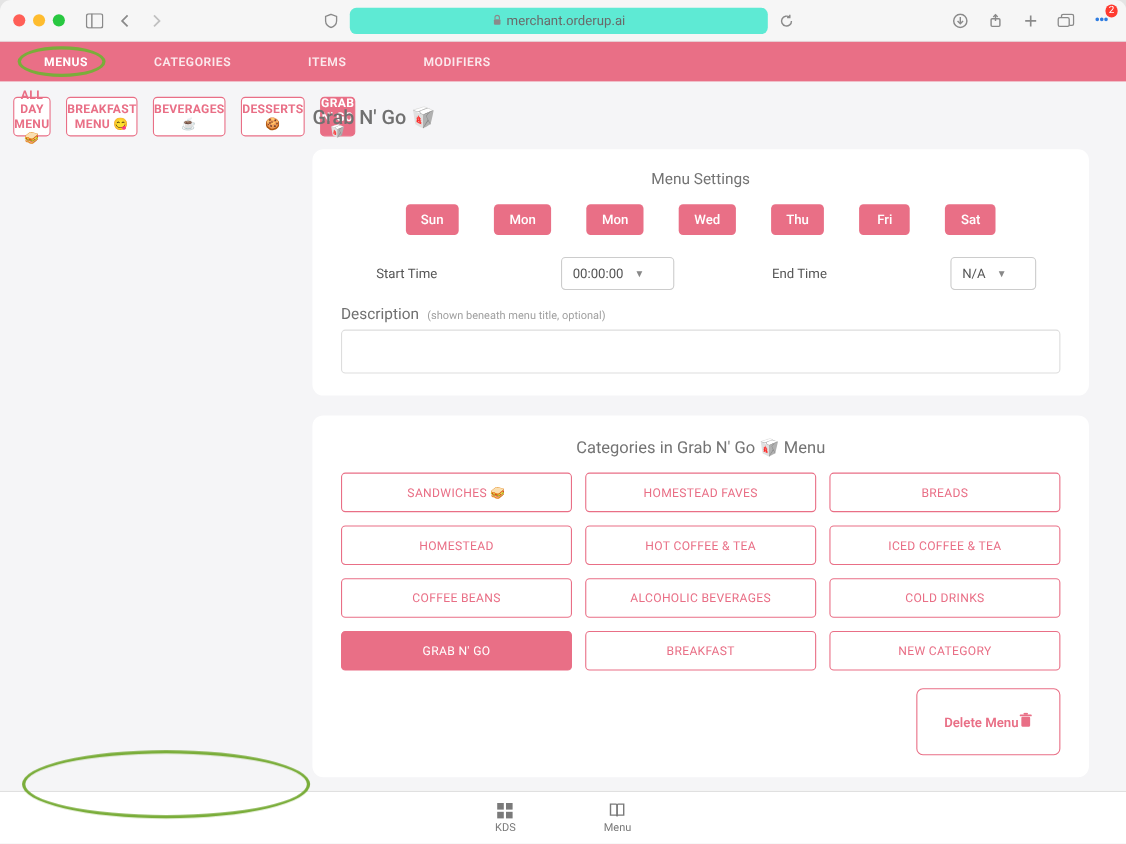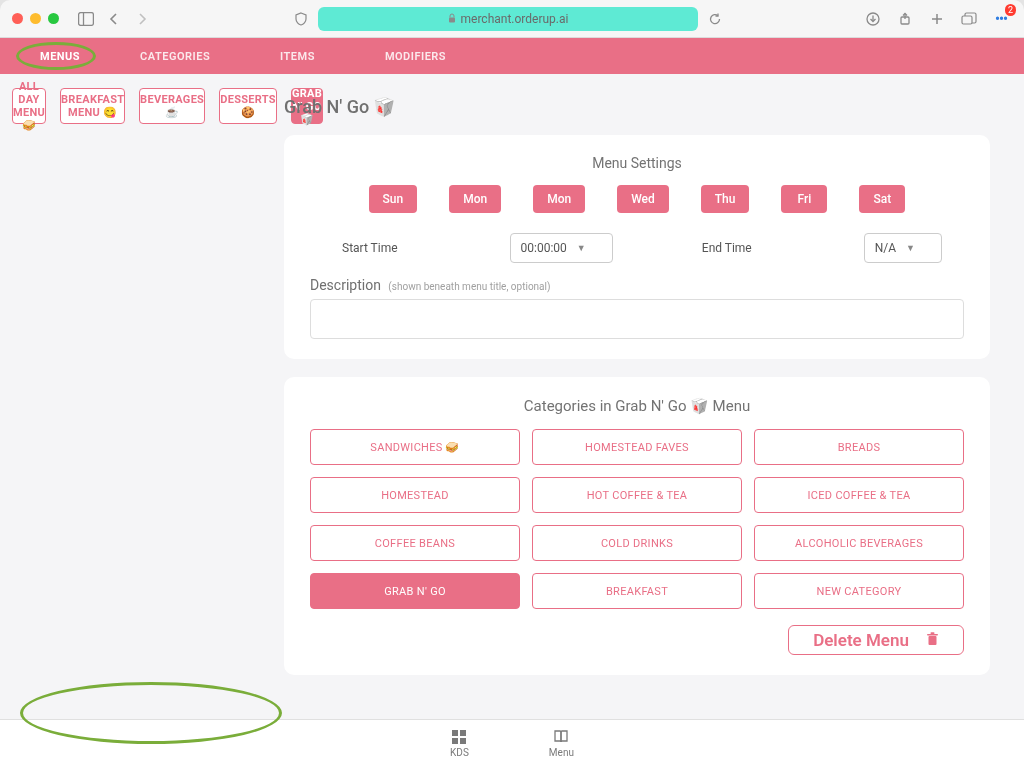--- a/index.html
+++ b/index.html
@@ -69,21 +69,21 @@
   .desc-label{font-size:14px;color:#707070;margin-bottom:6px;}
   .desc-label .hint{font-size:10px;color:#a0a0a0;margin-left:4px;}
   .desc-input{width:100%;height:40px;border:1px solid #ddd;border-radius:4px;padding:8px 10px;font-size:12px;}
 
   .cat-card h3{font-size:15px;}
   .cat-grid{display:grid;grid-template-columns:repeat(3,1fr);gap:12px;}
   .cat-btn{height:36px;border:1.5px solid var(--pink);background:#fff;color:var(--pink);font-size:11px;font-weight:400;letter-spacing:0.3px;border-radius:4px;display:flex;align-items:center;justify-content:center;cursor:pointer;}
   .cat-btn.active{background:var(--pink);color:#fff;}
 
   .actions{display:flex;justify-content:flex-end;margin-top:16px;}
-  .delete-btn{border:1.5px solid var(--pink);color:var(--pink);background:#fff;border-radius:6px;font-size:17px;font-weight:600;padding:4px 24px;display:flex;align-items:center;gap:17px;cursor:pointer;}
+  .delete-btn{border:1.5px solid var(--pink);color:var(--pink);background:#fff;border-radius:6px;font-size:12px;font-weight:600;padding:21px 24px;display:flex;align-items:center;gap:0;cursor:pointer;}
 
   
   .footer{height:48px;background:#fff;border-top:1px solid #e0e0e0;display:flex;justify-content:center;gap:80px;align-items:center;}
   .ft-item{display:flex;flex-direction:column;align-items:center;gap:2px;color:#7a7a7a;font-size:10px;}
   .ft-item svg{width:16px;height:16px;}
 
   
   .annot-oval{position:absolute;border:3px solid var(--annot);border-radius:50%;pointer-events:none;}
   .annot1{left:16px;top:42px;width:80px;height:28px;}
   .annot2{left:20px;top:682px;width:262px;height:62px;}
@@ -226,22 +226,22 @@
       <div class="card cat-card">
         <h3>Categories in Grab N' Go 🥡 Menu</h3>
         <div class="cat-grid">
           <button class="cat-btn">SANDWICHES 🥪</button>
           <button class="cat-btn">HOMESTEAD FAVES</button>
           <button class="cat-btn">BREADS</button>
           <button class="cat-btn">HOMESTEAD</button>
           <button class="cat-btn">HOT COFFEE &amp; TEA</button>
           <button class="cat-btn">ICED COFFEE &amp; TEA</button>
           <button class="cat-btn">COFFEE BEANS</button>
+          <button class="cat-btn">ALCOHOLIC BEVERAGES</button>
           <button class="cat-btn">COLD DRINKS</button>
-          <button class="cat-btn">ALCOHOLIC BEVERAGES</button>
           <button class="cat-btn active">GRAB N' GO</button>
           <button class="cat-btn">BREAKFAST</button>
           <button class="cat-btn">NEW CATEGORY</button>
         </div>
         <div class="actions">
           <button class="delete-btn">
             <span>Delete Menu</span>
             <span>
               <svg width="13" height="14" viewBox="0 0 13 14" fill="currentColor">
                   <rect x="2.5" y="4" width="8" height="9" rx="1"></rect>

